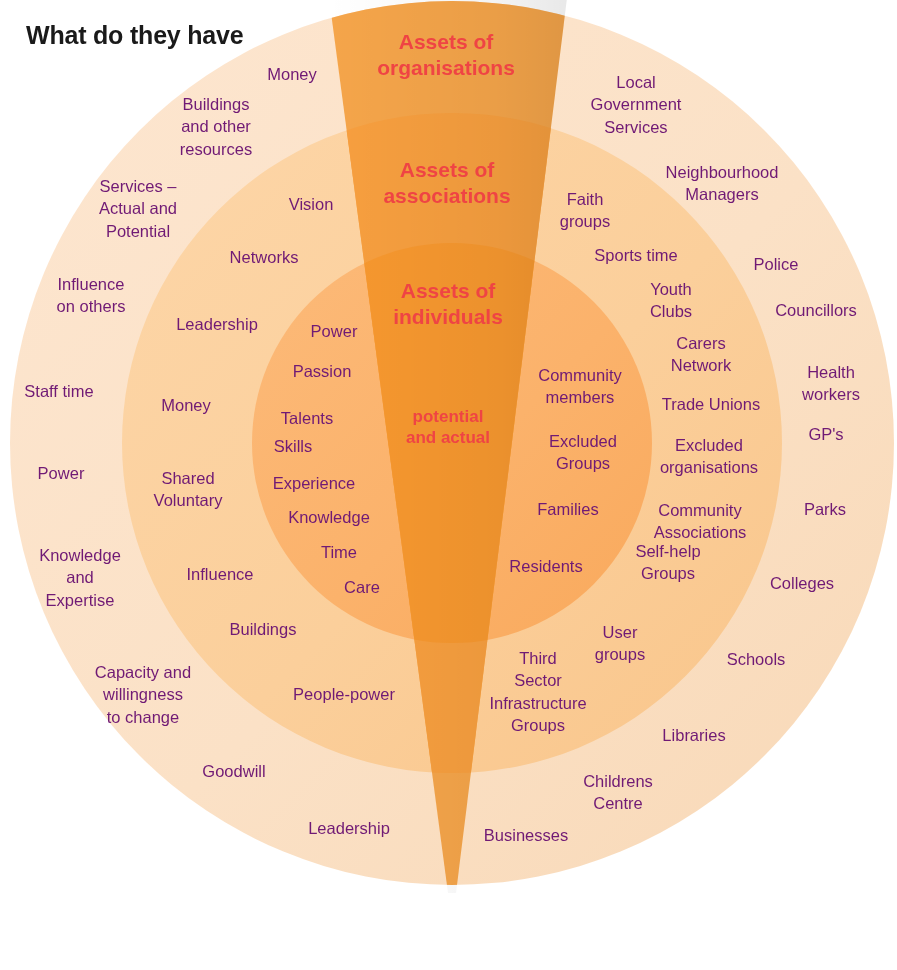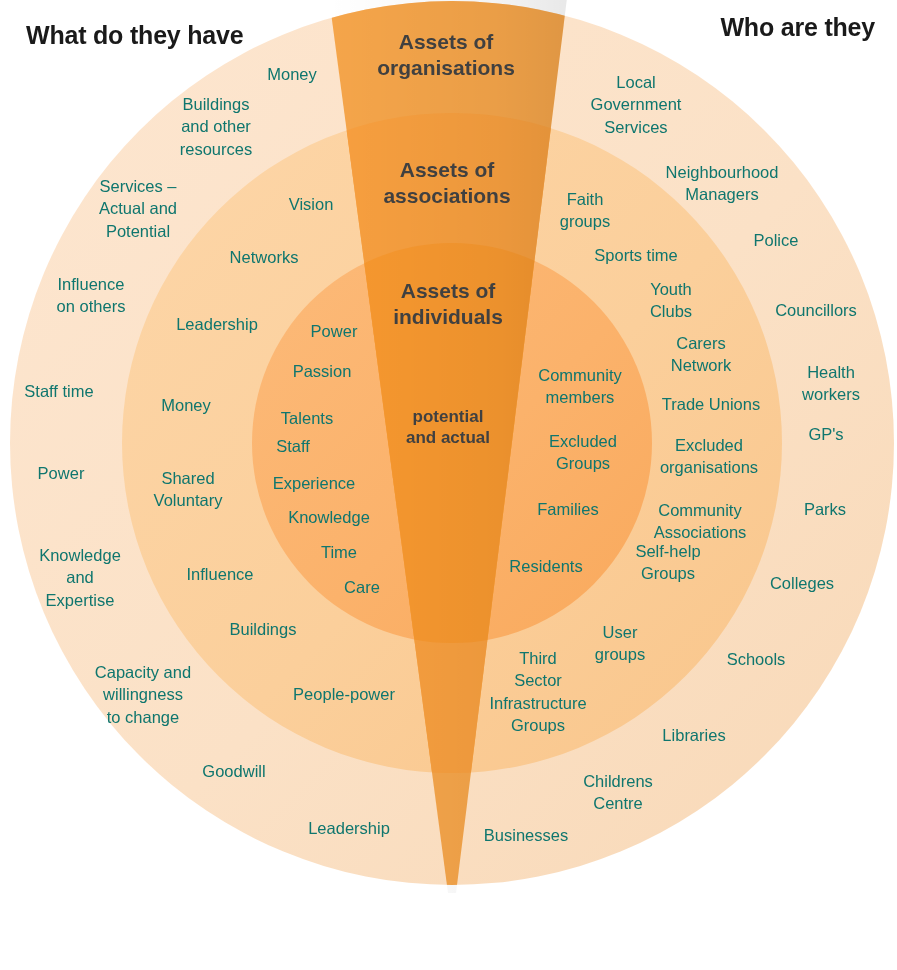--- a/index.html
+++ b/index.html
@@ -45,29 +45,29 @@
   #heading-right {
     right: 22px;
     top: 12px;
     text-align: right;
     width: 240px;
   }
   .ring-label {
     position: absolute;
     font-size: 16.5px;
     line-height: 1.36;
-    color: #0f766e;
+    color: #701a75;
     text-align: center;
     transform: translate(-50%, -50%);
     white-space: pre-line;
     pointer-events: none;
   }
   .wedge-label {
     position: absolute;
-    color: #404040;
+    color: #ef4444;
     font-weight: bold;
     text-align: center;
     transform: translate(-50%, -50%);
     white-space: pre-line;
     line-height: 1.26;
     pointer-events: none;
   }
   .wedge-label.big { font-size: 21px; }
   .wedge-label.small { font-size: 17px; }
 </style>
@@ -128,22 +128,20 @@
       <g clip-path="url(#clip-inner)">
         <path d="M 328,-10 L 568,-10 L 456,893 L 448,893 Z" fill="#f7982f"></path>
       </g>
 
       <path d="M 328,-10 L 568,-10 L 456,893 L 448,893 Z" fill="url(#wedge-shadow)"></path>
     </g>
   </svg>
 
   <div class="heading" id="heading-left">What do
 they have</div>
-  <div class="heading" id="heading-right">Who are
-they</div>
 
   <div id="ring-labels">
       <div class="ring-label" style="left: 292px; top: 74px;">Money</div>
       <div class="ring-label" style="left: 216px; top: 127px;">Buildings
 and other
 resources</div>
       <div class="ring-label" style="left: 138px; top: 209px;">Services –
 Actual and
 Potential</div>
       <div class="ring-label" style="left: 91px; top: 295px;">Influence
@@ -156,21 +154,21 @@
       <div class="ring-label" style="left: 143px; top: 695px;">Capacity and
 willingness
 to change</div>
       <div class="ring-label" style="left: 234px; top: 771px;">Goodwill</div>
       <div class="ring-label" style="left: 349px; top: 828px;">Leadership</div>
       <div class="ring-label" style="left: 636px; top: 105px;">Local
 Government
 Services</div>
       <div class="ring-label" style="left: 722px; top: 183px;">Neighbourhood
 Managers</div>
-      <div class="ring-label" style="left: 776px; top: 240px;">Police</div>
+      <div class="ring-label" style="left: 776px; top: 264px;">Police</div>
       <div class="ring-label" style="left: 816px; top: 310px;">Councillors</div>
       <div class="ring-label" style="left: 831px; top: 383px;">Health
 workers</div>
       <div class="ring-label" style="left: 826px; top: 434px;">GP's</div>
       <div class="ring-label" style="left: 825px; top: 509px;">Parks</div>
       <div class="ring-label" style="left: 802px; top: 583px;">Colleges</div>
       <div class="ring-label" style="left: 756px; top: 659px;">Schools</div>
       <div class="ring-label" style="left: 694px; top: 735px;">Libraries</div>
       <div class="ring-label" style="left: 618px; top: 792px;">Childrens
 Centre</div>
@@ -200,21 +198,21 @@
 Groups</div>
       <div class="ring-label" style="left: 620px; top: 643px;">User
 groups</div>
       <div class="ring-label" style="left: 538px; top: 692px;">Third
 Sector
 Infrastructure
 Groups</div>
       <div class="ring-label" style="left: 334px; top: 331px;">Power</div>
       <div class="ring-label" style="left: 322px; top: 371px;">Passion</div>
       <div class="ring-label" style="left: 307px; top: 409px; margin-top: 9px;">Talents</div>
-      <div class="ring-label" style="left: 293px; top: 446px;">Staff</div>
+      <div class="ring-label" style="left: 293px; top: 446px;">Skills</div>
       <div class="ring-label" style="left: 314px; top: 483px;">Experience</div>
       <div class="ring-label" style="left: 329px; top: 517px;">Knowledge</div>
       <div class="ring-label" style="left: 339px; top: 552px;">Time</div>
       <div class="ring-label" style="left: 362px; top: 587px;">Care</div>
       <div class="ring-label" style="left: 580px; top: 386px;">Community
 members</div>
       <div class="ring-label" style="left: 583px; top: 452px;">Excluded
 Groups</div>
       <div class="ring-label" style="left: 568px; top: 509px;">Families</div>
       <div class="ring-label" style="left: 546px; top: 566px;">Residents</div>

